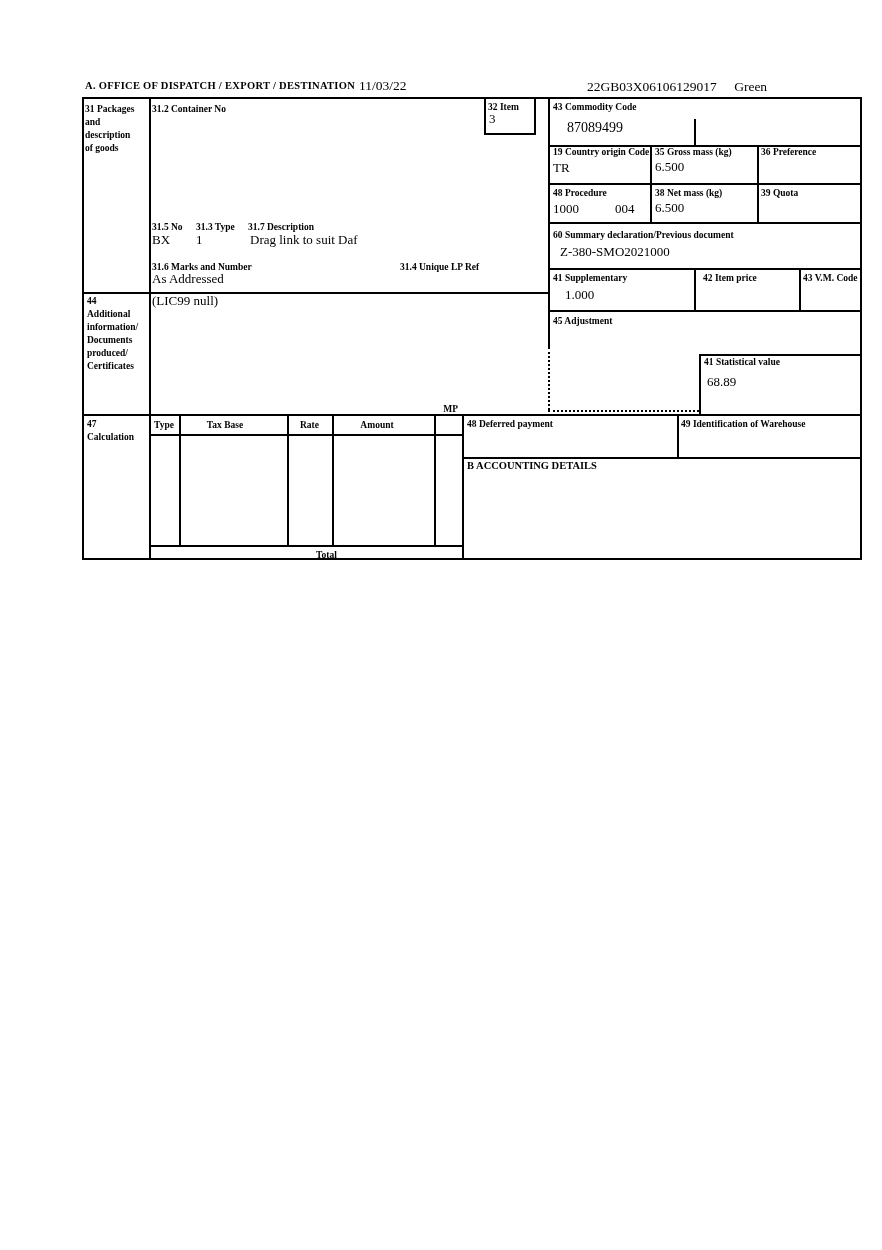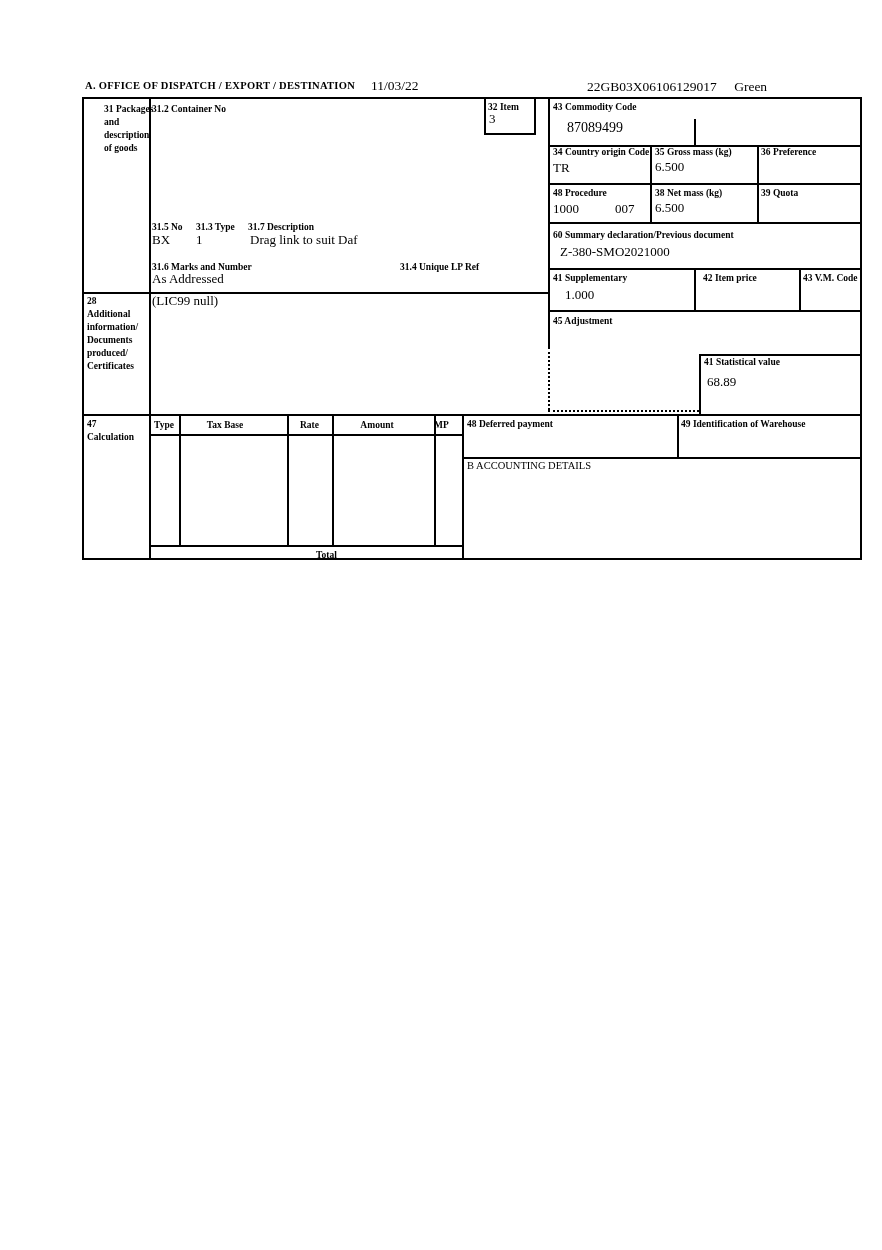--- a/index.html
+++ b/index.html
@@ -5,34 +5,34 @@
   html,body{margin:0;padding:0;background:#fff;}
   #page{position:relative;width:882px;height:1250px;background:#fff;color:#000;
         font-family:"Liberation Serif", serif;overflow:hidden;}
   #form{position:absolute;left:82px;top:97px;width:780px;height:463px;
         border:2px solid #000;box-sizing:border-box;}
   .vl{position:absolute;width:2px;background:#000;}
   .hl{position:absolute;height:2px;background:#000;}
   .vld{position:absolute;width:0;border-left:2px dotted #000;}
   .hld{position:absolute;height:0;border-top:2px dotted #000;}
   .lbl{position:absolute;font-size:9.5px;font-weight:bold;line-height:11px;white-space:nowrap;}
-  .lbl-b{position:absolute;font-size:10.5px;font-weight:normal;white-space:nowrap;}
+  .lbl-b{position:absolute;font-size:10.5px;font-weight:bold;white-space:nowrap;}
   .val{position:absolute;font-size:13px;line-height:14px;white-space:nowrap;}
   .val-lg{position:absolute;font-size:14px;line-height:15px;white-space:nowrap;}
   .stack span{display:block;}
   .hdr-label{position:absolute;font-size:10.5px;font-weight:bold;letter-spacing:.3px;white-space:nowrap;}
   .hdr-val{position:absolute;font-size:13.5px;white-space:nowrap;}
 </style>
 </head>
 <body>
 
 <div id="page">
 
   <div class="hdr-label" style="left:85px;top:80px">A. OFFICE OF DISPATCH / EXPORT / DESTINATION</div>
-  <div class="hdr-val" style="left:371px;top:78px">11/03/22</div>
+  <div class="hdr-val" style="left:359px;top:78px">11/03/22</div>
   <div class="hdr-val" style="left:587px;top:79px">
     <span>22GB03X06106129017</span>
     <span style="margin-left:14px">Green</span>
   </div>
 
   <div id="form">
 
     <div class="vl" style="left:65px;top:0;height:459px"></div>
     <div class="vl" style="left:400px;top:0;height:34px"></div>
     <div class="vl" style="left:450px;top:0;height:34px"></div>
@@ -58,43 +58,43 @@
     <div class="hl" style="left:464px;top:169px;width:312px"></div>
     <div class="hl" style="left:464px;top:211px;width:312px"></div>
     <div class="hl" style="left:615px;top:255px;width:161px"></div>
     <div class="hl" style="left:0;top:193px;width:464px"></div>
     <div class="hld" style="left:464px;top:311px;width:151px"></div>
     <div class="hl" style="left:0;top:315px;width:776px"></div>
     <div class="hl" style="left:65px;top:335px;width:313px"></div>
     <div class="hl" style="left:65px;top:446px;width:313px"></div>
     <div class="hl" style="left:378px;top:358px;width:398px"></div>
 
-    <div class="lbl stack" style="left:20px;top:4px;line-height:13px">
+    <div class="lbl stack" style="left:1px;top:4px;line-height:13px">
       <span>31 Packages</span>
       <span>and</span>
       <span>description</span>
       <span>of goods</span>
     </div>
 
     <div class="lbl" style="left:68px;top:5px">31.2 Container No</div>
     <div class="lbl" style="left:404px;top:3px">32 Item</div>
     <div class="val" style="left:405px;top:13px">3</div>
 
     <div class="lbl" style="left:469px;top:3px">43 Commodity Code</div>
     <div class="val-lg" style="left:483px;top:21px">87089499</div>
 
-    <div class="lbl" style="left:469px;top:48px">34 Country origin Code</div>
+    <div class="lbl" style="left:469px;top:48px">19 Country origin Code</div>
     <div class="val" style="left:469px;top:62px">TR</div>
     <div class="lbl" style="left:571px;top:48px">35 Gross mass (kg)</div>
     <div class="val" style="left:571px;top:61px">6.500</div>
     <div class="lbl" style="left:677px;top:48px">36 Preference</div>
 
     <div class="lbl" style="left:469px;top:89px">48 Procedure</div>
     <div class="val" style="left:469px;top:103px">1000</div>
-    <div class="val" style="left:531px;top:103px">007</div>
+    <div class="val" style="left:531px;top:103px">004</div>
     <div class="lbl" style="left:571px;top:89px">38 Net mass (kg)</div>
     <div class="val" style="left:571px;top:102px">6.500</div>
     <div class="lbl" style="left:677px;top:89px">39 Quota</div>
 
     <div class="lbl" style="left:68px;top:123px">31.5 No</div>
     <div class="lbl" style="left:112px;top:123px">31.3 Type</div>
     <div class="lbl" style="left:164px;top:123px">31.7 Description</div>
     <div class="val" style="left:68px;top:134px">BX</div>
     <div class="val" style="left:112px;top:134px">1</div>
     <div class="val" style="left:166px;top:134px">Drag link to suit Daf</div>
@@ -105,42 +105,42 @@
     <div class="lbl" style="left:68px;top:163px">31.6 Marks and Number</div>
     <div class="lbl" style="left:316px;top:163px">31.4 Unique LP Ref</div>
     <div class="val" style="left:68px;top:173px">As Addressed</div>
 
     <div class="lbl" style="left:469px;top:174px">41 Supplementary</div>
     <div class="val" style="left:481px;top:189px">1.000</div>
     <div class="lbl" style="left:619px;top:174px">42 Item price</div>
     <div class="lbl" style="left:719px;top:174px">43 V.M. Code</div>
 
     <div class="lbl stack" style="left:3px;top:196px;line-height:13px">
-      <span>28</span>
+      <span>44</span>
       <span>Additional</span>
       <span>information/</span>
       <span>Documents</span>
       <span>produced/</span>
       <span>Certificates</span>
     </div>
     <div class="val" style="left:68px;top:195px">(LIC99 null)</div>
 
     <div class="lbl" style="left:469px;top:217px">45 Adjustment</div>
     <div class="lbl" style="left:620px;top:258px">41 Statistical value</div>
     <div class="val" style="left:623px;top:276px">68.89</div>
 
     <div class="lbl stack" style="left:3px;top:319px;line-height:13px">
       <span>47</span>
       <span>Calculation</span>
     </div>
     <div class="lbl" style="left:65px;top:321px;width:30px;text-align:center">Type</div>
     <div class="lbl" style="left:95px;top:321px;width:92px;text-align:center">Tax Base</div>
     <div class="lbl" style="left:203px;top:321px;width:45px;text-align:center">Rate</div>
     <div class="lbl" style="left:248px;top:321px;width:90px;text-align:center">Amount</div>
-    <div class="lbl" style="left:350px;top:321px;width:24px;text-align:left">MP</div>
+    <div class="lbl" style="left:350px;top:305px;width:24px;text-align:right">MP</div>
     <div class="lbl" style="left:215px;top:451px;width:55px;text-align:center">Total</div>
 
     <div class="lbl" style="left:383px;top:320px">48 Deferred payment</div>
     <div class="lbl" style="left:597px;top:320px">49 Identification of Warehouse</div>
     <div class="lbl-b" style="left:383px;top:361px">B ACCOUNTING DETAILS</div>
 
   </div>
 </div>
 
 </body></html>

